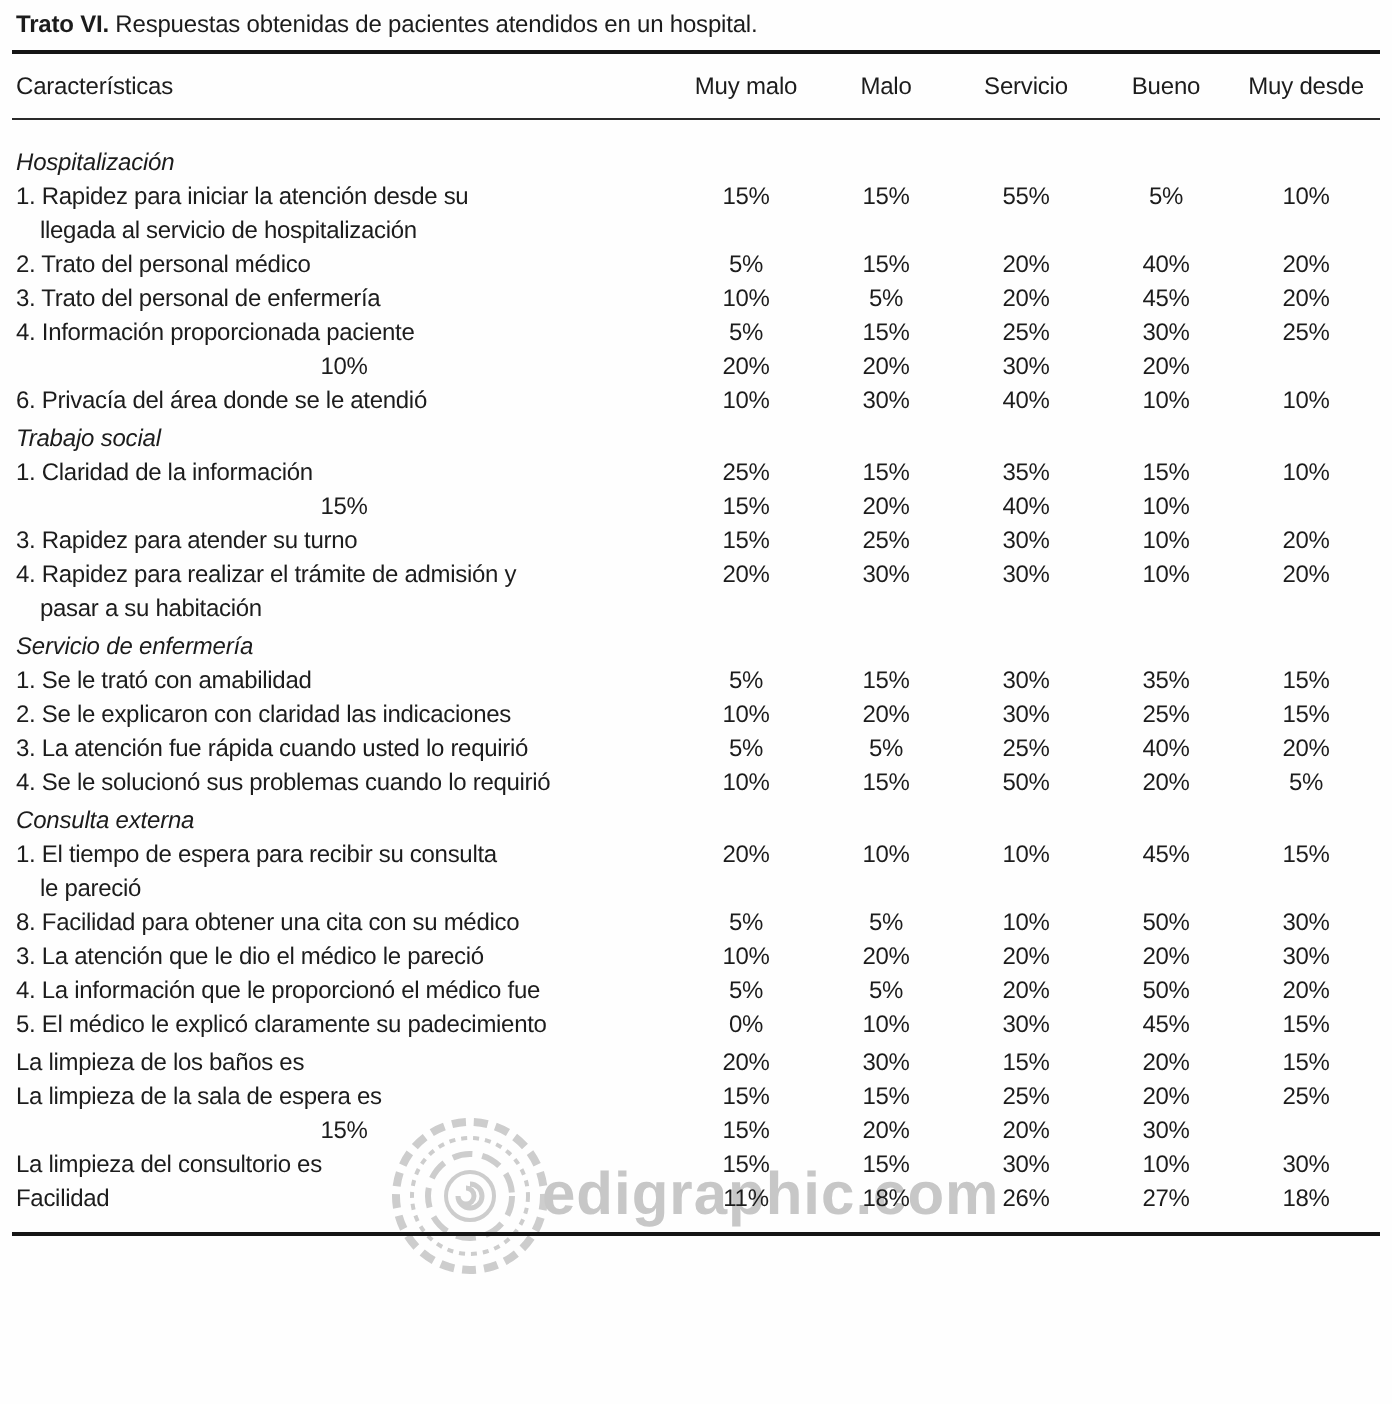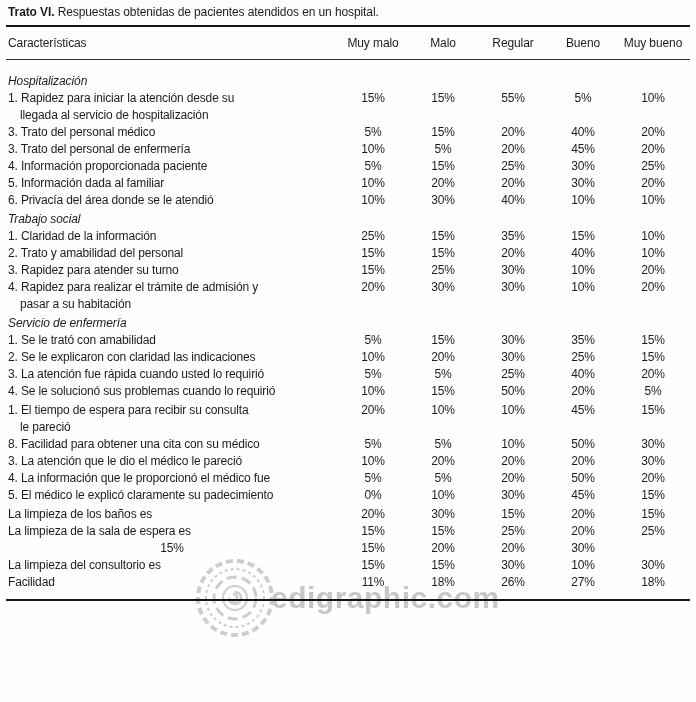--- a/index.html
+++ b/index.html
@@ -102,41 +102,41 @@
   <div class="content">
 
     <div class="title"><span class="t-bold">Trato VI.</span><span> Respuestas obtenidas de pacientes atendidos en un hospital.</span></div>
 
     <div class="rule thick top-rule"></div>
 
     <div class="grid header">
       <div class="cell first">Características</div>
       <div class="cell val">Muy malo</div>
       <div class="cell val">Malo</div>
-      <div class="cell val">Regular</div>
+      <div class="cell val">Servicio</div>
       <div class="cell val">Bueno</div>
-      <div class="cell val">Muy bueno</div>
+      <div class="cell val">Muy desde</div>
     </div>
 
     <div class="rule thin header-rule"></div>
 
     <div class="table-body">
         <div class="section">
           <div class="section-title">Hospitalización</div>
           <div class="grid row">
             <div class="cell label">1. Rapidez para iniciar la atención desde su
 llegada al servicio de hospitalización</div>
             <div class="cell val">15%</div>
             <div class="cell val">15%</div>
             <div class="cell val">55%</div>
             <div class="cell val">5%</div>
             <div class="cell val">10%</div>
           </div>
           <div class="grid row">
-            <div class="cell label">3. Trato del personal médico</div>
+            <div class="cell label">2. Trato del personal médico</div>
             <div class="cell val">5%</div>
             <div class="cell val">15%</div>
             <div class="cell val">20%</div>
             <div class="cell val">40%</div>
             <div class="cell val">20%</div>
           </div>
           <div class="grid row">
             <div class="cell label">3. Trato del personal de enfermería</div>
             <div class="cell val">10%</div>
             <div class="cell val">5%</div>
@@ -146,21 +146,20 @@
           </div>
           <div class="grid row">
             <div class="cell label">4. Información proporcionada paciente</div>
             <div class="cell val">5%</div>
             <div class="cell val">15%</div>
             <div class="cell val">25%</div>
             <div class="cell val">30%</div>
             <div class="cell val">25%</div>
           </div>
           <div class="grid row">
-            <div class="cell label">5. Información dada al familiar</div>
             <div class="cell val">10%</div>
             <div class="cell val">20%</div>
             <div class="cell val">20%</div>
             <div class="cell val">30%</div>
             <div class="cell val">20%</div>
           </div>
           <div class="grid row">
             <div class="cell label">6. Privacía del área donde se le atendió</div>
             <div class="cell val">10%</div>
             <div class="cell val">30%</div>
@@ -173,21 +172,20 @@
           <div class="section-title">Trabajo social</div>
           <div class="grid row">
             <div class="cell label">1. Claridad de la información</div>
             <div class="cell val">25%</div>
             <div class="cell val">15%</div>
             <div class="cell val">35%</div>
             <div class="cell val">15%</div>
             <div class="cell val">10%</div>
           </div>
           <div class="grid row">
-            <div class="cell label">2. Trato y amabilidad del personal</div>
             <div class="cell val">15%</div>
             <div class="cell val">15%</div>
             <div class="cell val">20%</div>
             <div class="cell val">40%</div>
             <div class="cell val">10%</div>
           </div>
           <div class="grid row">
             <div class="cell label">3. Rapidez para atender su turno</div>
             <div class="cell val">15%</div>
             <div class="cell val">25%</div>
@@ -234,20 +232,21 @@
           <div class="grid row">
             <div class="cell label">4. Se le solucionó sus problemas cuando lo requirió</div>
             <div class="cell val">10%</div>
             <div class="cell val">15%</div>
             <div class="cell val">50%</div>
             <div class="cell val">20%</div>
             <div class="cell val">5%</div>
           </div>
         </div>
         <div class="section">
+          <div class="section-title">Consulta externa</div>
           <div class="grid row">
             <div class="cell label">1. El tiempo de espera para recibir su consulta
 le pareció</div>
             <div class="cell val">20%</div>
             <div class="cell val">10%</div>
             <div class="cell val">10%</div>
             <div class="cell val">45%</div>
             <div class="cell val">15%</div>
           </div>
           <div class="grid row">

